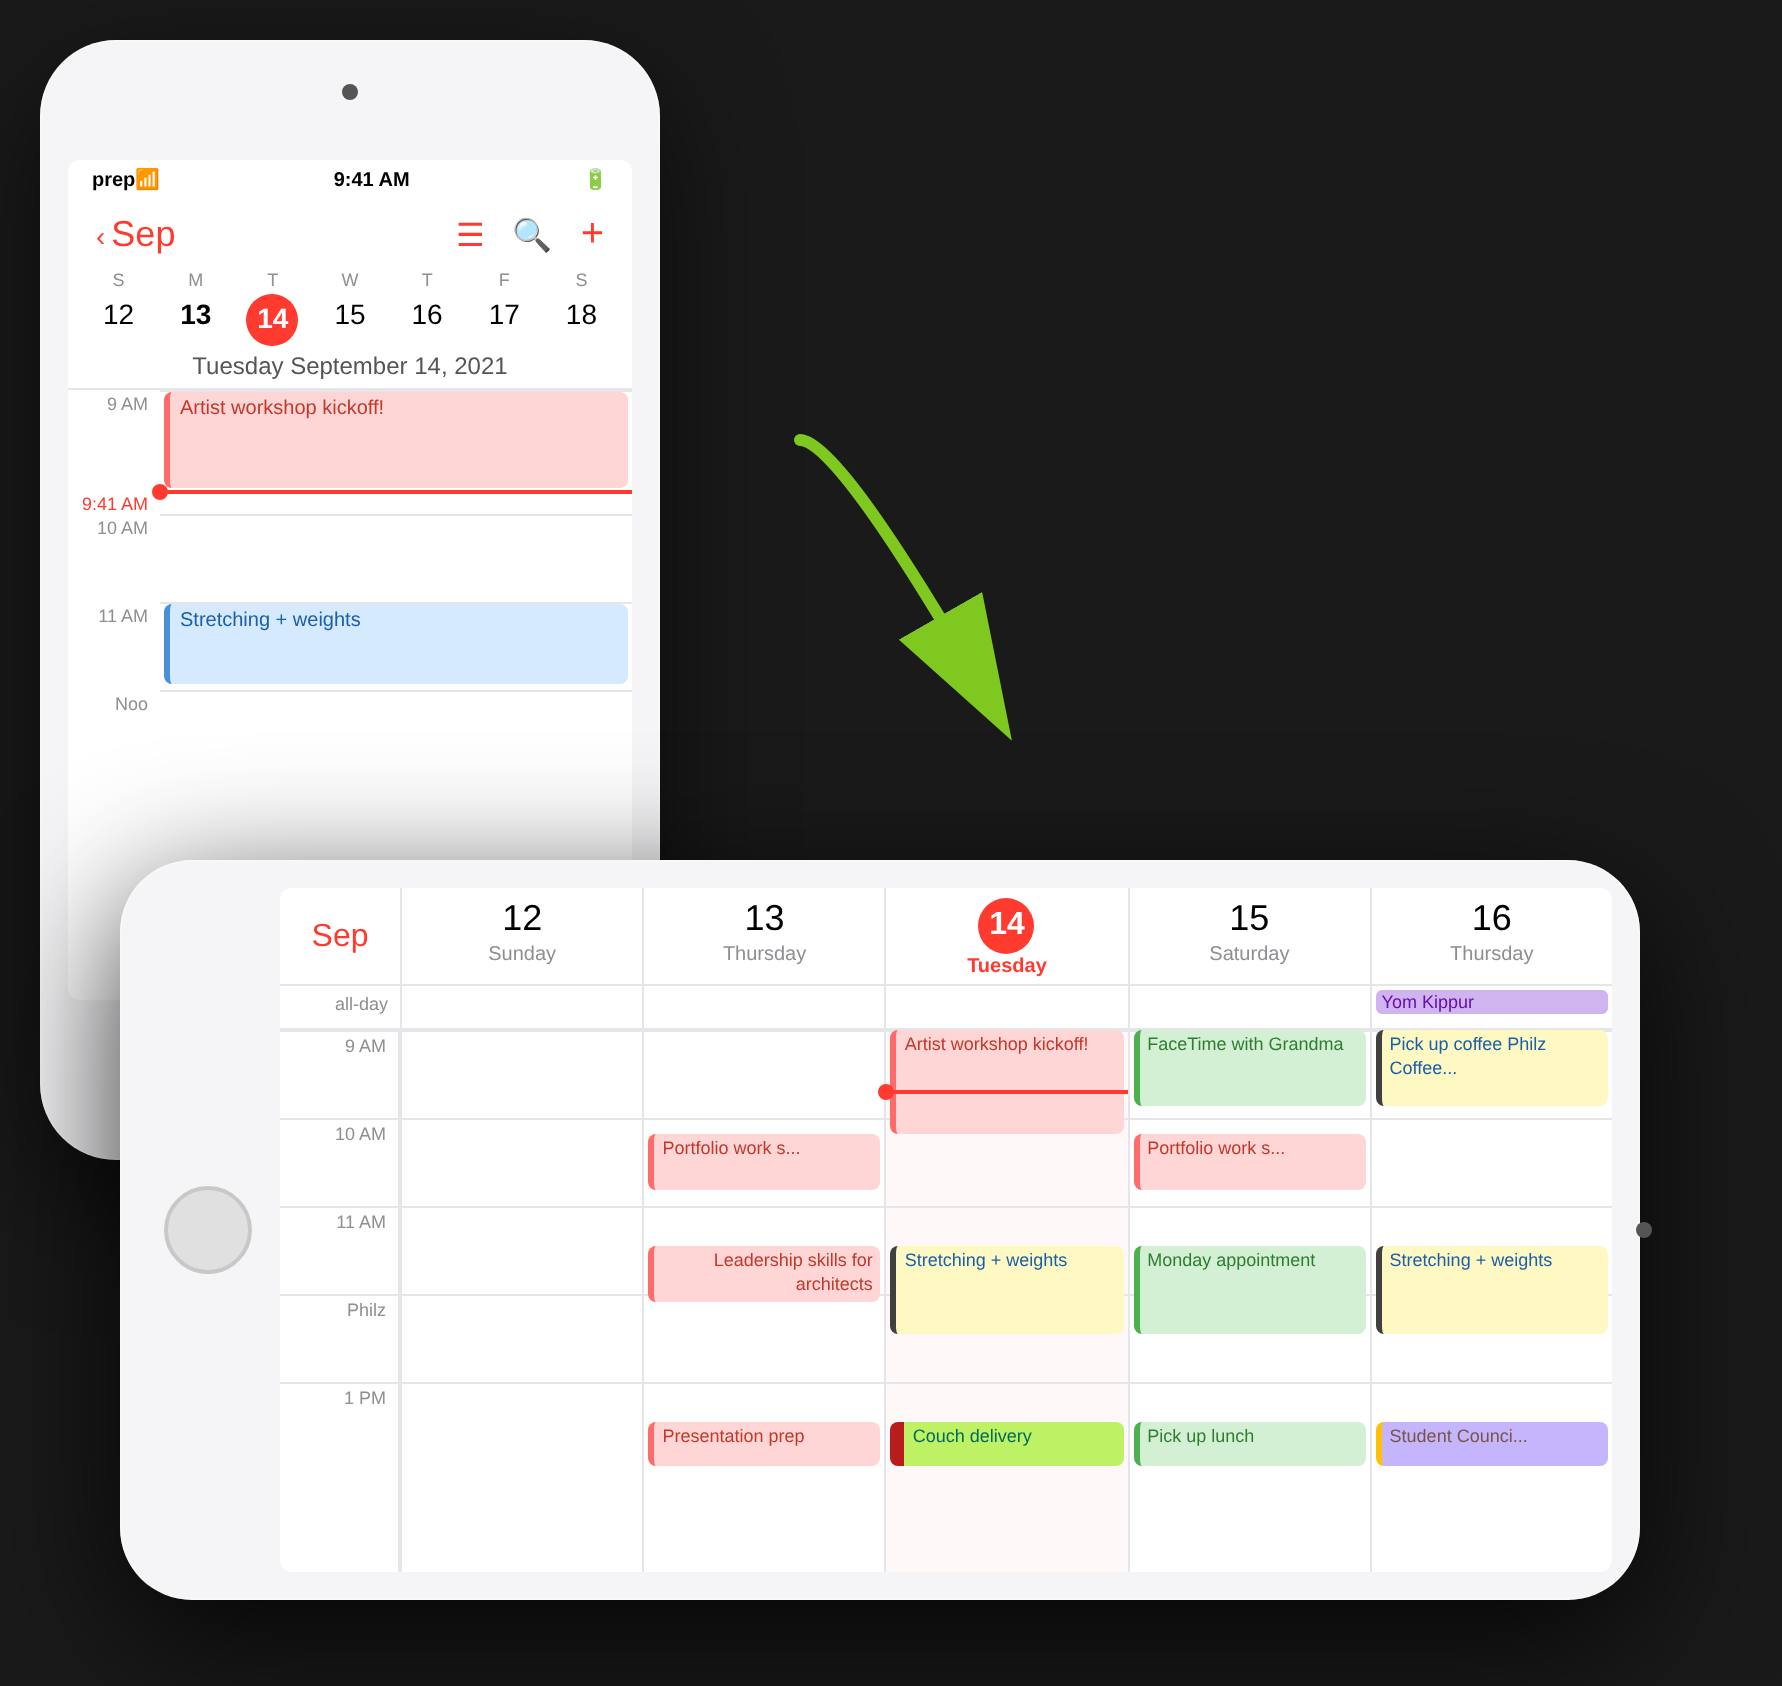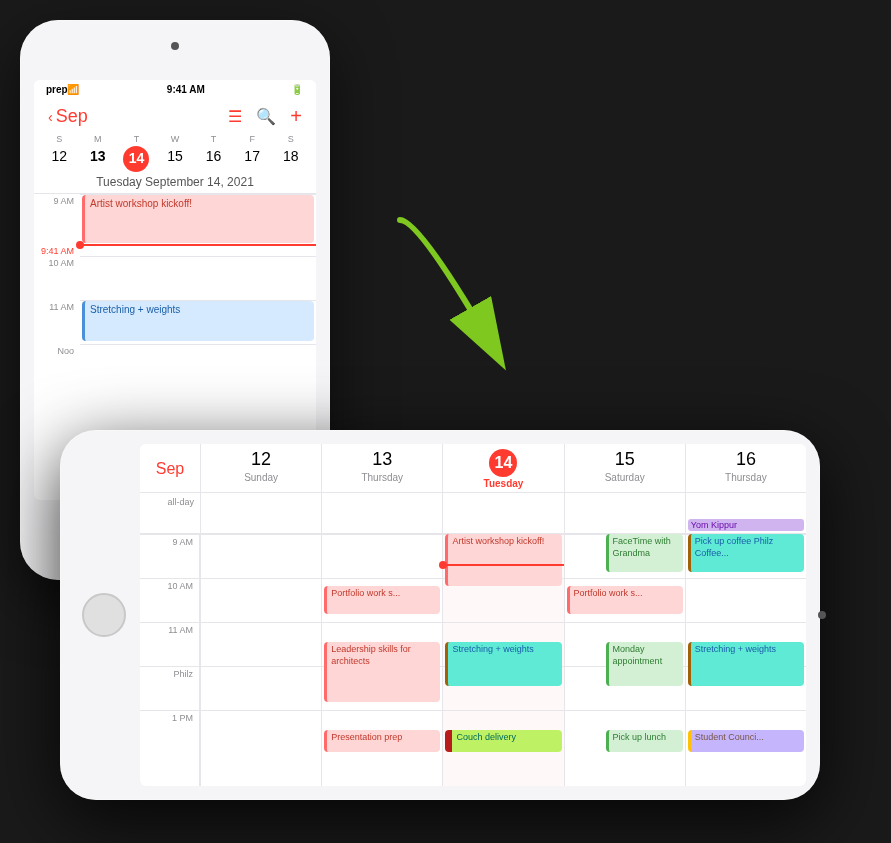--- a/index.html
+++ b/index.html
@@ -291,21 +291,20 @@
       border-left: 1px solid #e5e5ea;
       padding: 2px 2px;
     }
     .allday-event {
       background: #d0b4f0;
       color: #6a0dad;
       font-size: 9px;
       border-radius: 3px;
       padding: 1px 3px;
       font-weight: 500;
-      margin-top: 24px;
     }
 
     
     .week-cal-body {
       flex: 1;
       overflow: hidden;
       position: relative;
       display: grid;
       grid-template-columns: 60px 1fr 1fr 1fr 1fr 1fr;
     }
@@ -339,22 +338,22 @@
       left: 2px;
       right: 2px;
       border-radius: 4px;
       padding: 2px 4px;
       font-size: 9px;
       font-weight: 500;
       overflow: hidden;
       line-height: 1.3;
     }
     .h-event-pink { background: #ffd6d6; border-left: 3px solid #ff6b6b; color: #c0392b; }
-    .h-event-blue { background: #5eead4; border-left: 3px solid #a16207; color: #1a5fa8; }
-    .h-event-green { background: #d4f0d4; border-left: 3px solid #4caf50; color: #2e7d32; margin-left: 39px; }
+    .h-event-blue { background: #fef9c3; border-left: 3px solid #404040; color: #1a5fa8; }
+    .h-event-green { background: #d4f0d4; border-left: 3px solid #4caf50; color: #2e7d32; }
     .h-event-yellow { background: #c4b5fd; border-left: 3px solid #ffc107; color: #795548; }
     .h-event-teal { background: #bef264; border-left: 7px solid #b91c1c; color: #00695c; }
     
     .h-current-time {
       position: absolute;
       left: 0; right: 0;
       height: 2px;
       background: #ff3b30;
       z-index: 10;
     }
@@ -553,21 +552,21 @@
 
         <div class="wcb-day-col" style="position:relative;">
           <div class="wcb-hour-line"></div>
           <div class="wcb-hour-line"></div>
           <div class="wcb-hour-line"></div>
           <div class="wcb-hour-line"></div>
           <div class="wcb-hour-line"></div>
 
           <div class="h-event h-event-pink" style="top:52px;height:28px;">Portfolio work s...</div>
 
-          <div class="h-event h-event-pink" style="top:108px;height:60px;">Leadership skills for architects</div>
+          <div class="h-event h-event-pink" style="top:108px;height:28px;text-align:right;">Leadership skills for architects</div>
 
           <div class="h-event h-event-pink" style="top:196px;height:22px;">Presentation prep</div>
         </div>
 
         <div class="wcb-day-col" style="position:relative;background:#fff8f8;">
           <div class="wcb-hour-line"></div>
           <div class="wcb-hour-line"></div>
           <div class="wcb-hour-line"></div>
           <div class="wcb-hour-line"></div>
           <div class="wcb-hour-line"></div>

